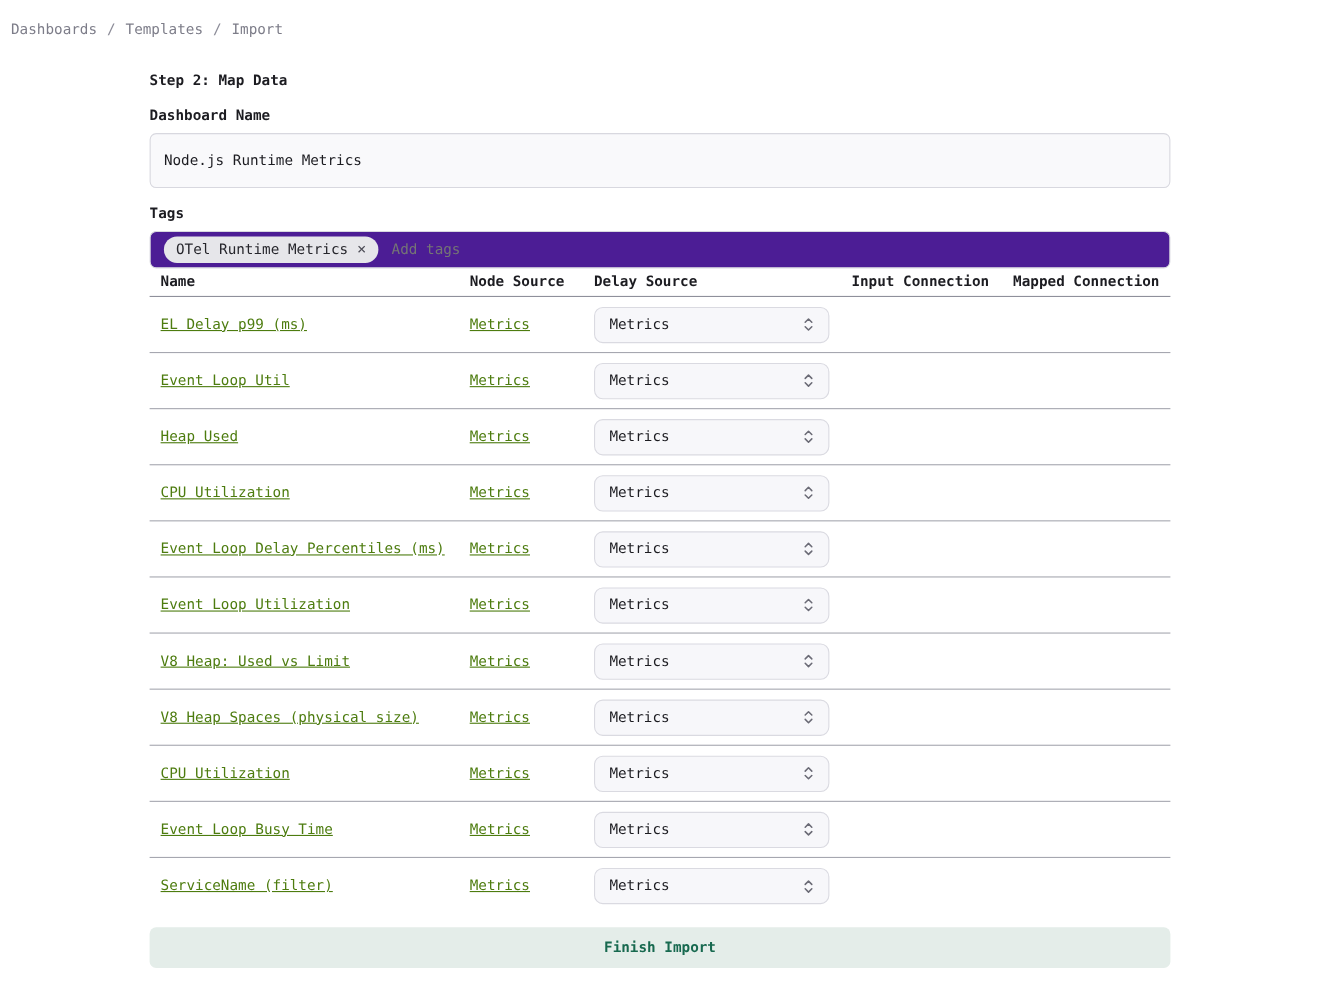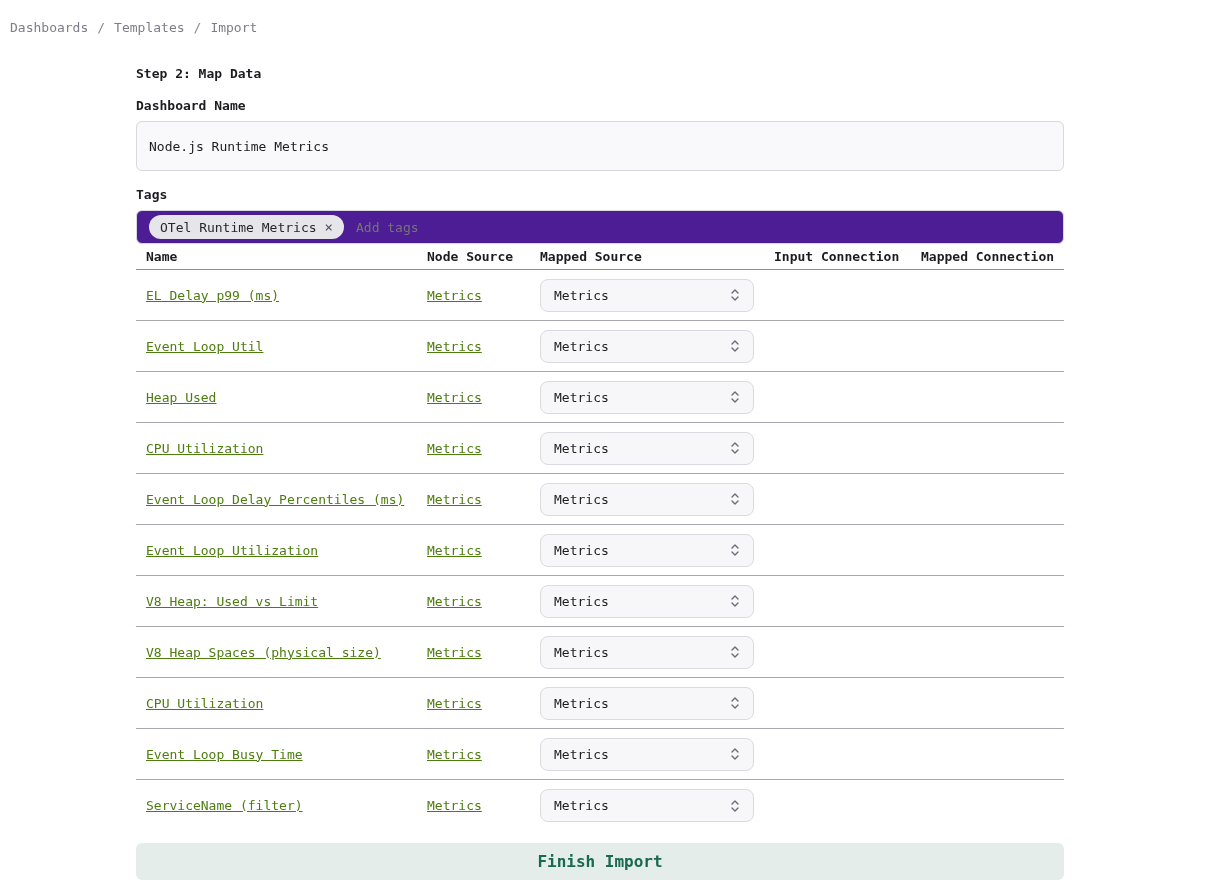--- a/index.html
+++ b/index.html
@@ -100,21 +100,21 @@
     cursor:pointer;
     color:#1c1c21;
   }
   .select-box svg { flex:0 0 auto; display:block; }
 
   .finish-button {
     margin-top:12px;
     width:100%; height:37px;
     background:#e4ede9;
     border:none; border-radius:6px;
-    font-family:inherit; font-size:16px; font-weight:bold;
+    font-family:inherit; font-size:13px; font-weight:bold;
     color:#17694f;
     cursor:pointer;
     display:flex; align-items:center; justify-content:center;
   }
 </style>
 </head>
 <body>
 
 <nav class="breadcrumb">
   <span class="crumb">Dashboards</span>
@@ -137,21 +137,21 @@
       <span>OTel Runtime Metrics</span>
       <span class="tag-remove">×</span>
     </span>
     <input class="tags-placeholder" type="text" placeholder="Add tags" style="">
   </div>
 
   <section class="map-table">
     <div class="t-grid t-head">
       <div>Name</div>
       <div>Node Source</div>
-      <div>Mapped Source</div>
+      <div>Delay Source</div>
       <div>Input Connection</div>
       <div>Mapped Connection</div>
     </div>
     <div>
   <div class="t-grid t-row">
     <div class="cell-name">EL Delay p99 (ms)</div>
     <div class="cell-input-source">Metrics</div>
     <div>
       <div class="select-box">
         <span>Metrics</span>

